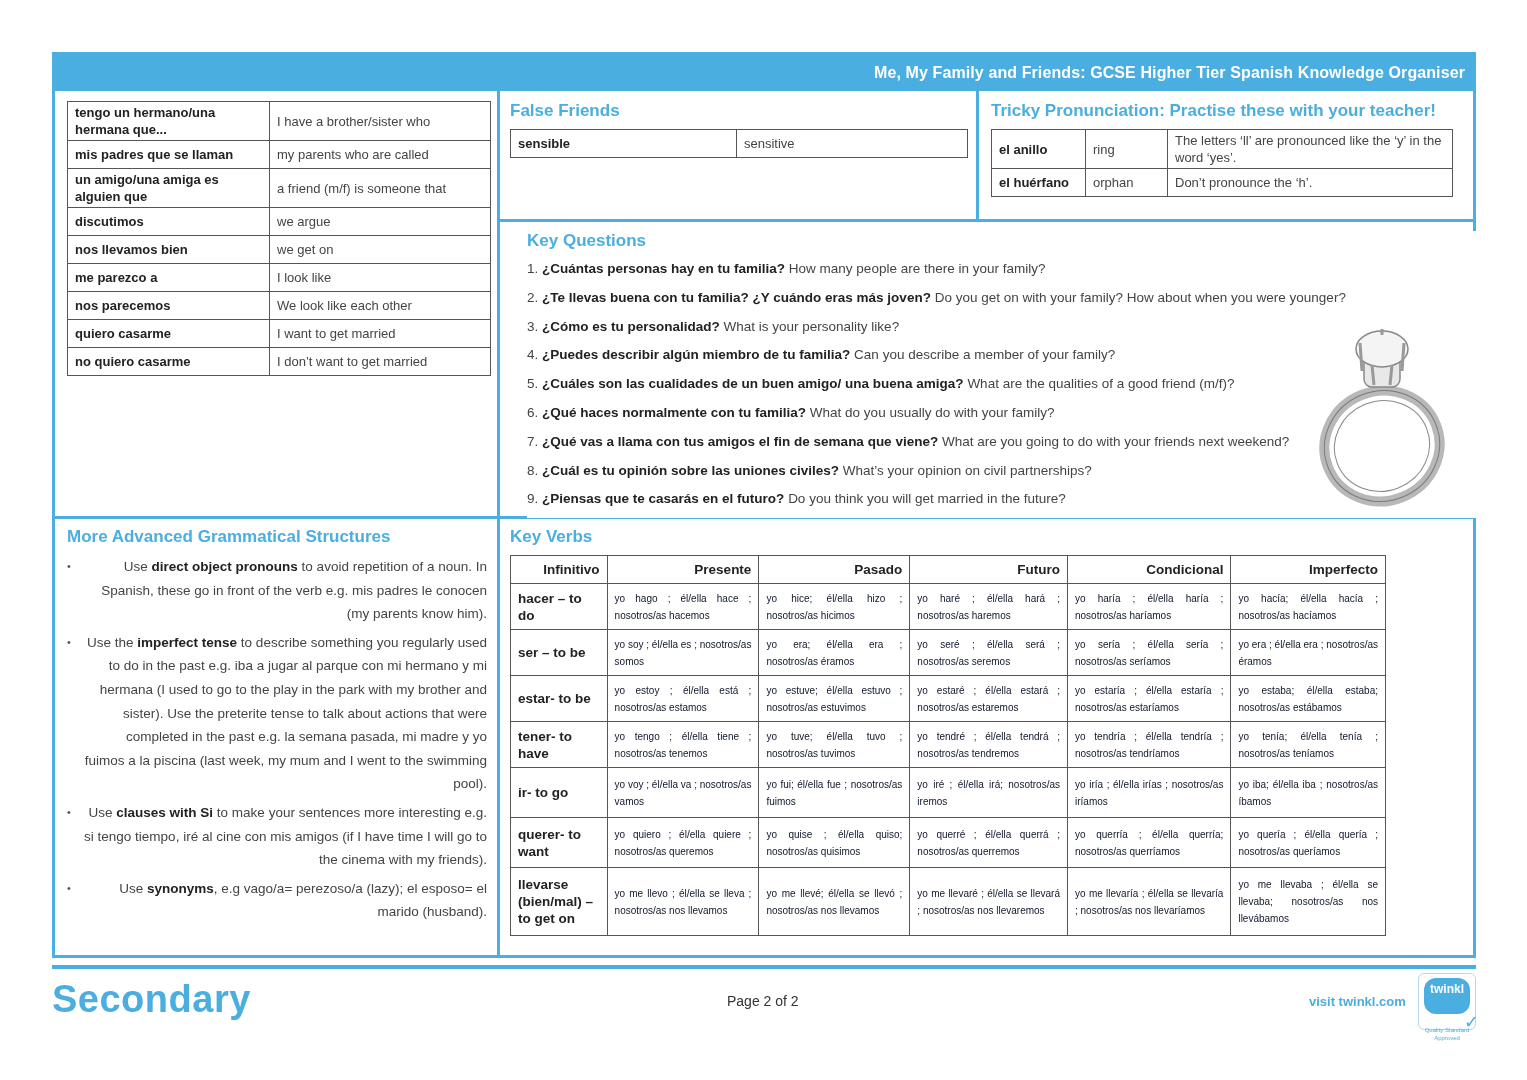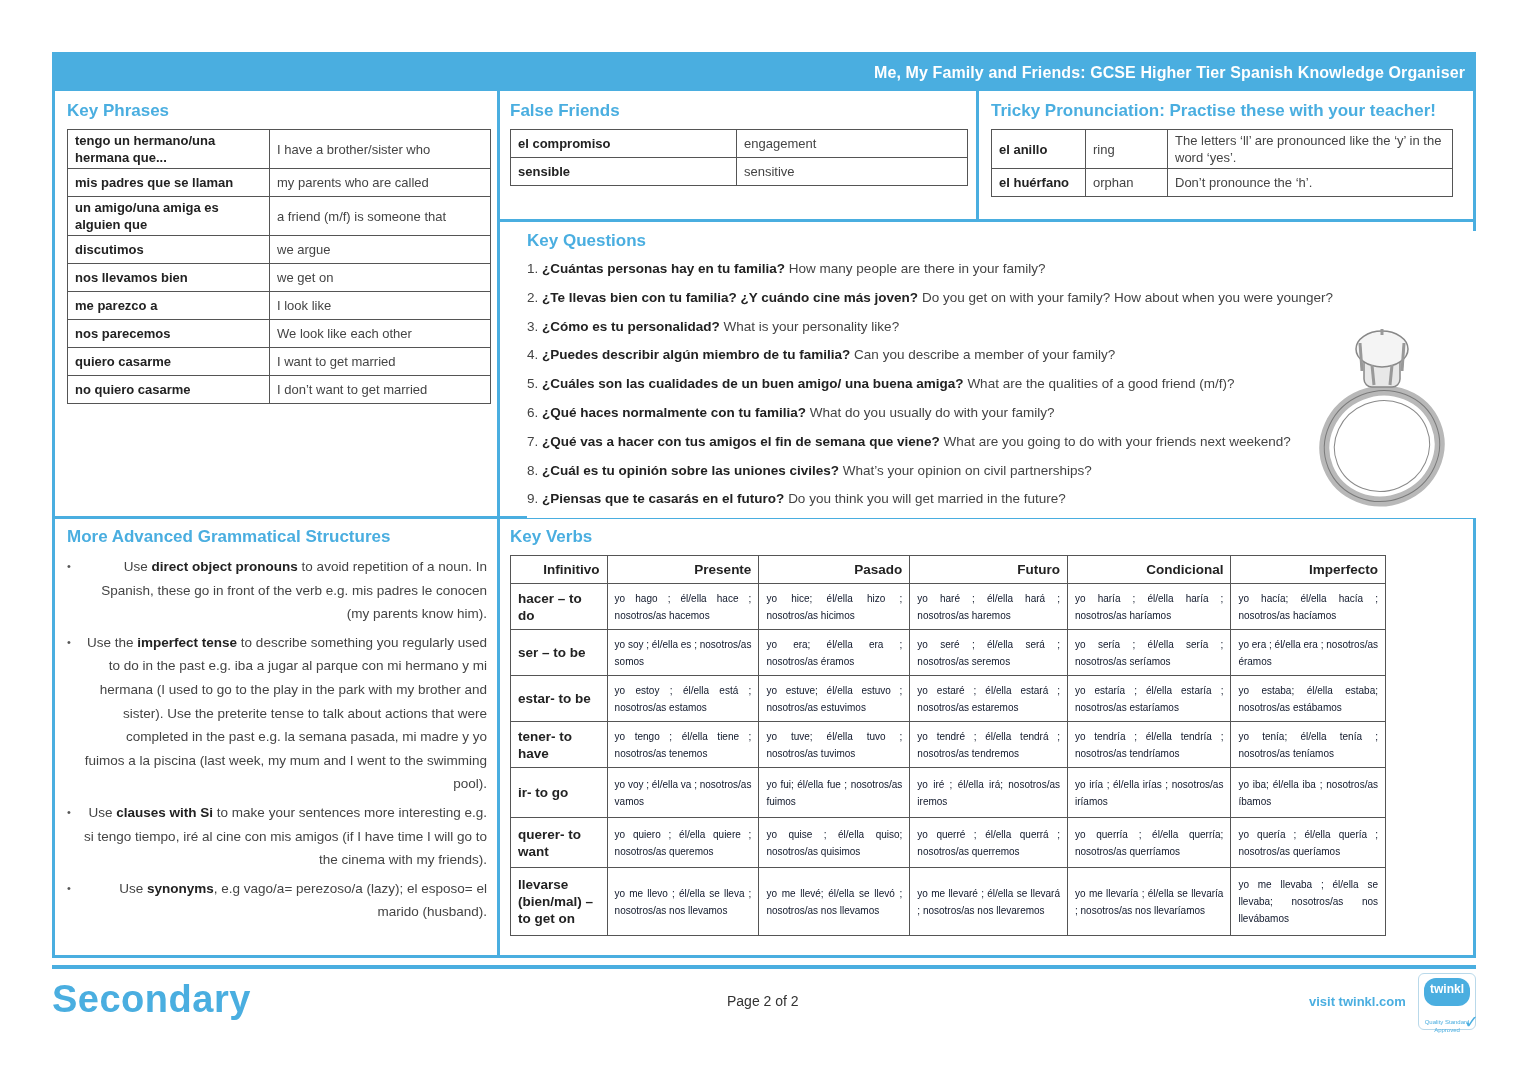--- a/index.html
+++ b/index.html
@@ -62,41 +62,40 @@
     position: absolute; left: 727px; top: 993px; font-size: 14px; color: #333;
   }
   .visit {
     position: absolute; left: 1309px; top: 994px; font-size: 13px; font-weight: bold; color: #4aaee0;
   }
   .badge {
     position: absolute; left: 1418px; top: 973px; width: 58px; height: 57px;
     border: 1px solid #b9d9ea; border-radius: 6px; background: #fff; text-align: center;
   }
   .badge .cloud {
-    margin: 4px auto 12px; width: 46px; height: 28px; background: #4aaee0; border-radius: 12px;
+    margin: 4px auto 12px; width: 46px; height: 36px; background: #4aaee0; border-radius: 12px;
     color: #fff; font-weight: bold; font-size: 12px; line-height: 23px;
   }
   .badge .qs { font-size: 6px; color: #4aaee0; line-height: 8px; margin-top: 2px; }
   .badge .check {
     position: absolute; right: -4px; bottom: -4px; color: #4aaee0; font-size: 18px; font-weight: bold;
   }
 </style>
 </head>
 <body>
 
 <div class="page-frame">
   <div class="title-bar">Me, My Family and Friends: GCSE Higher Tier Spanish Knowledge Organiser</div>
 
   <div class="vline" style="left:442px; top:36px; width:3px; height:867px;"></div>
   <div class="vline" style="left:921px; top:36px; width:3px; height:130px;"></div>
   <div class="hline" style="left:442px; top:164px; width:979px; height:3px;"></div>
   <div class="hline" style="left:0; top:461px; width:1421px; height:3px;"></div>
 
   <div class="panel" style="left:12px; top:46px; width:424px;">
-    <div class="panel-title">Key Phrases</div>
     <table class="kp">
       <tbody id="kp-body">
           <tr>
             <td class="es">tengo un hermano/una hermana que...</td>
             <td class="en">I have a brother/sister who</td>
           </tr>
           <tr>
             <td class="es">mis padres que se llaman</td>
             <td class="en">my parents who are called</td>
           </tr>
@@ -130,24 +129,20 @@
           </tr>
         </tbody>
     </table>
   </div>
 
   <div class="panel" style="left:455px; top:46px; width:458px;">
     <div class="panel-title">False Friends</div>
     <table class="ff">
       <tbody id="ff-body">
           <tr>
-            <td class="es">el compromiso</td>
-            <td class="en">engagement</td>
-          </tr>
-          <tr>
             <td class="es">sensible</td>
             <td class="en">sensitive</td>
           </tr>
         </tbody>
     </table>
   </div>
 
   <div class="panel" style="left:936px; top:46px; width:462px;">
     <div class="panel-title">Tricky Pronunciation: Practise these with your teacher!</div>
     <table class="tp">
@@ -163,26 +158,26 @@
             <td class="en">Don’t pronounce the ‘h’.</td>
           </tr>
         </tbody>
     </table>
   </div>
 
   <div class="panel" style="left:472px; top:176px; width:950px;">
     <div class="panel-title">Key Questions</div>
     <ol class="q-list" id="q-list">
         <li><span>1. </span><b>¿Cuántas personas hay en tu familia?</b> <span>How many people are there in your family?</span></li>
-        <li><span>2. </span><b>¿Te llevas bien con tu familia? ¿Y cuándo cine más joven?</b> <span>Do you get on with your family? How about when you were younger?</span></li>
+        <li><span>2. </span><b>¿Te llevas buena con tu familia? ¿Y cuándo eras más joven?</b> <span>Do you get on with your family? How about when you were younger?</span></li>
         <li><span>3. </span><b>¿Cómo es tu personalidad?</b> <span>What is your personality like?</span></li>
         <li><span>4. </span><b>¿Puedes describir algún miembro de tu familia?</b> <span>Can you describe a member of your family?</span></li>
         <li><span>5. </span><b>¿Cuáles son las cualidades de un buen amigo/ una buena amiga?</b> <span>What are the qualities of a good friend (m/f)?</span></li>
         <li><span>6. </span><b>¿Qué haces normalmente con tu familia?</b> <span>What do you usually do with your family?</span></li>
-        <li><span>7. </span><b>¿Qué vas a hacer con tus amigos el fin de semana que viene?</b> <span>What are you going to do with your friends next weekend?</span></li>
+        <li><span>7. </span><b>¿Qué vas a llama con tus amigos el fin de semana que viene?</b> <span>What are you going to do with your friends next weekend?</span></li>
         <li><span>8. </span><b>¿Cuál es tu opinión sobre las uniones civiles?</b> <span>What’s your opinion on civil partnerships?</span></li>
         <li><span>9. </span><b>¿Piensas que te casarás en el futuro?</b> <span>Do you think you will get married in the future?</span></li>
       </ol>
   </div>
   <div style="position:absolute; left:1255px; top:266px; width:150px; height:190px;">
     <svg width="150" height="190" viewBox="0 0 150 190">
       <ellipse cx="72" cy="125" rx="58" ry="55" fill="none" stroke="#b8b8b8" stroke-width="10" transform="rotate(-22 72 125)"></ellipse>
       <ellipse cx="72" cy="125" rx="58" ry="55" fill="none" stroke="#7a7a7a" stroke-width="1" transform="rotate(-22 72 125)"></ellipse>
       <ellipse cx="72" cy="125" rx="48" ry="45" fill="none" stroke="#8a8a8a" stroke-width="1" transform="rotate(-22 72 125)"></ellipse>
       <rect x="54" y="30" width="36" height="36" rx="8" fill="#e8e8e8" stroke="#888" stroke-width="1.5"></rect>

